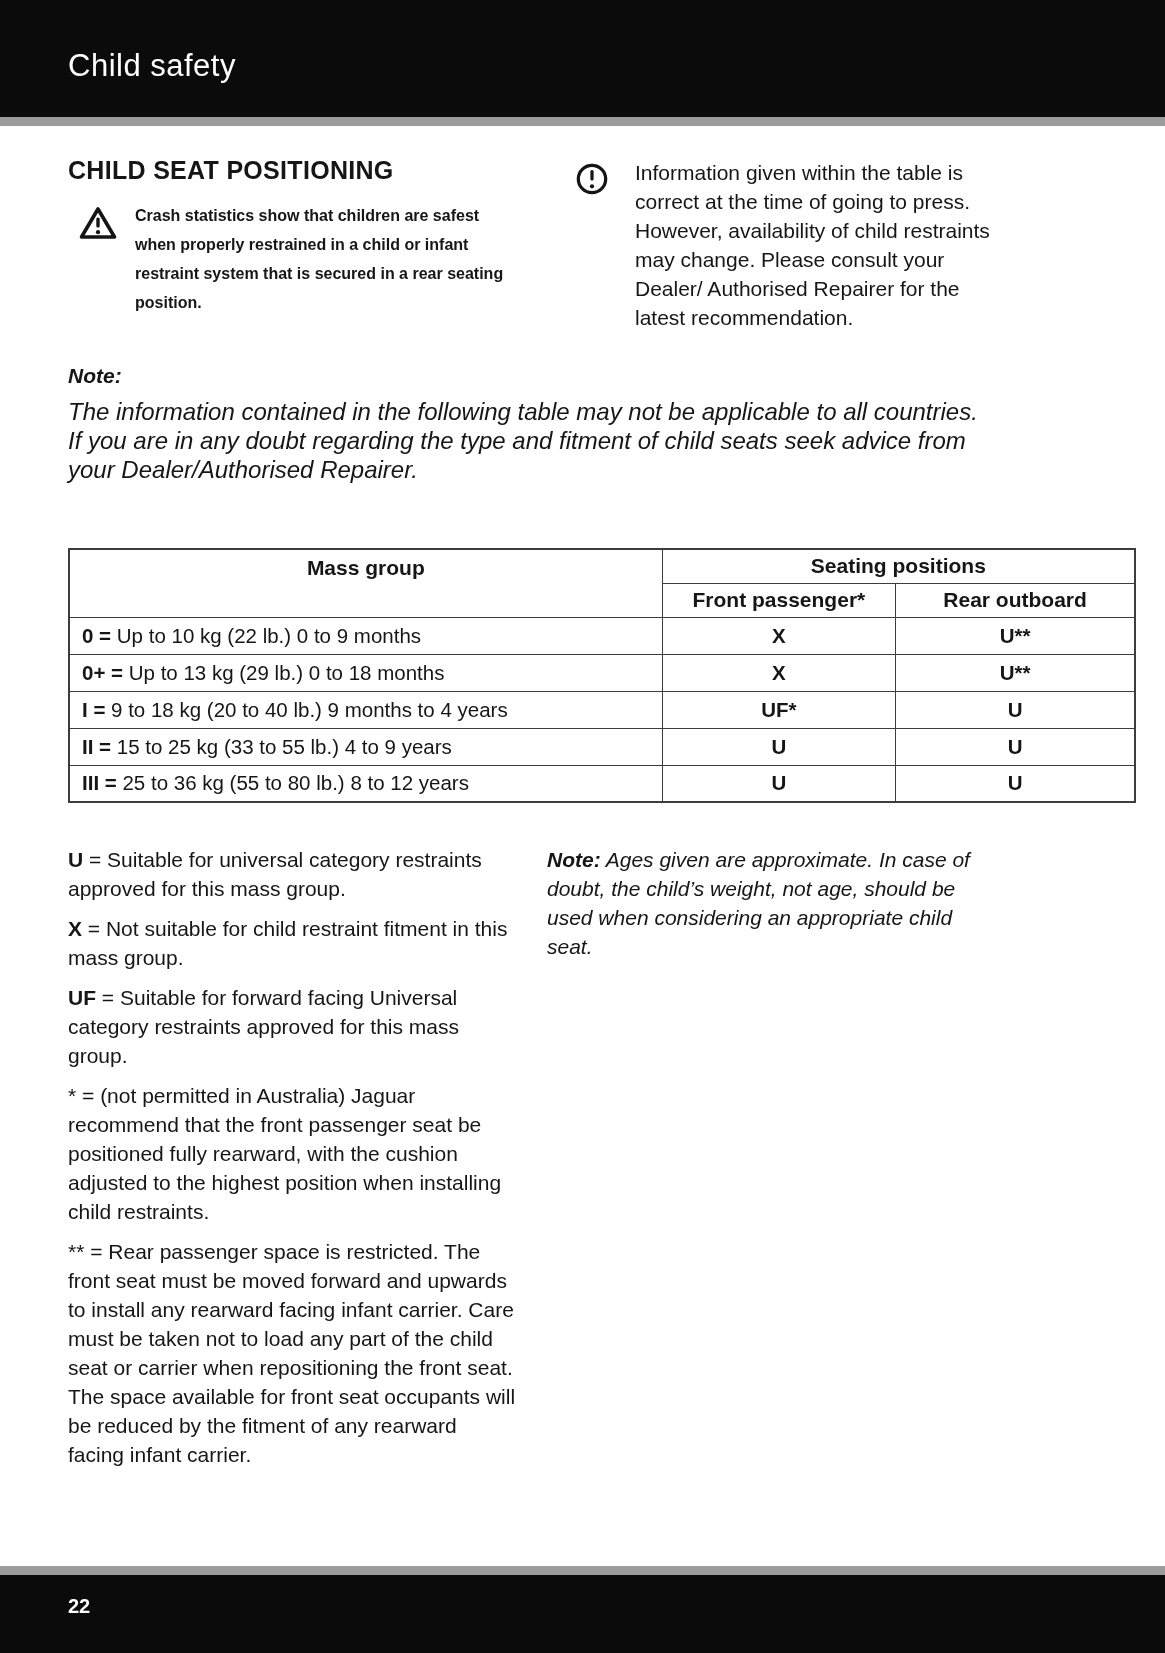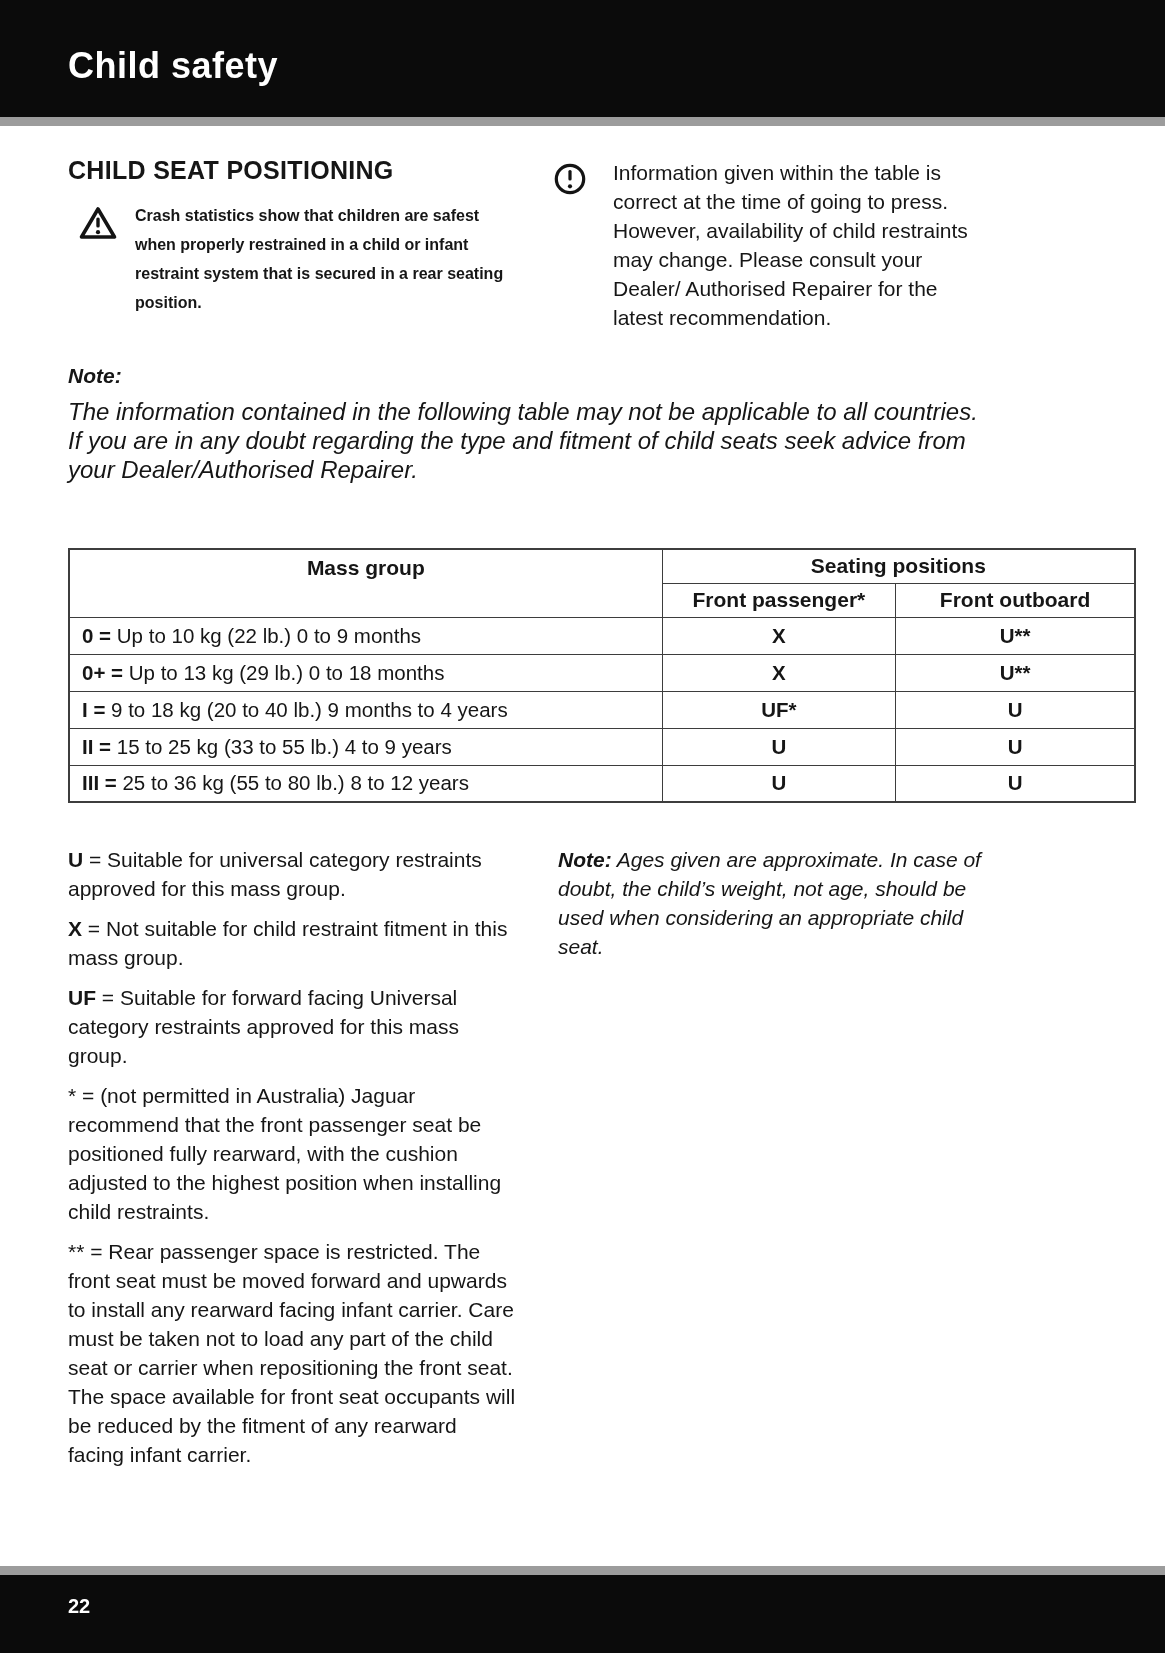--- a/index.html
+++ b/index.html
@@ -17,34 +17,34 @@
   
   .topbar {
     background: #0b0b0b;
     height: 117px;
     display: flex;
     align-items: center;
     padding: 14px 0 0 68px;
   }
   .topbar h1 {
     color: #ffffff;
-    font-size: 36px;
-    font-weight: bold;
+    font-size: 31px;
+    font-weight: normal;
     letter-spacing: 0.5px;
   }
   .rule { height: 9px; background: #9c9c9c; }
 
   .content {
     flex: 1;
     padding: 30px 68px 0 68px;
     overflow: hidden;
   }
 
   
-  .top-row { display: flex; }
+  .top-row { display: flex; gap: 22px; }
   .col-left { flex: 0 0 485px; }
   .col-right {
     flex: 0 0 434px;
     display: flex;
     align-items: flex-start;
     margin-top: 2px;
   }
   h2.section-title {
     font-size: 25px;
     font-weight: bold;
@@ -131,21 +131,21 @@
   .legend-left { flex: 0 0 448px; }
   .legend-left p {
     font-size: 21px;
     line-height: 29px;
     margin-bottom: 11px;
   }
   .legend-left p b { font-weight: bold; }
   .legend-left p:nth-of-type(4) b,
   .legend-left p:nth-of-type(5) b { font-weight: 400; }
   .legend-right {
-    margin-left: 42px;
+    margin-left: 31px;
     width: 442px;
   }
   .side-note {
     font-size: 21px;
     font-style: italic;
     line-height: 29px;
   }
   .side-note b { font-weight: bold; font-style: italic; }
 
   
@@ -204,21 +204,21 @@
   </div>
 
   <table class="seat-table">
     <thead>
       <tr>
         <th rowspan="2" class="col-mass">Mass group</th>
         <th colspan="2">Seating positions</th>
       </tr>
       <tr>
         <th class="col-front">Front passenger*</th>
-        <th class="col-rear">Front outboard</th>
+        <th class="col-rear">Rear outboard</th>
       </tr>
     </thead>
     <tbody>
       <tr>
         <td class="mass"><b>0 =</b> <span>Up to 10 kg (22 lb.) 0 to 9 months</span></td>
         <td class="pos">X</td>
         <td class="pos">U**</td>
       </tr>
       <tr>
         <td class="mass"><b>0+ =</b> <span>Up to 13 kg (29 lb.) 0 to 18 months</span></td>

